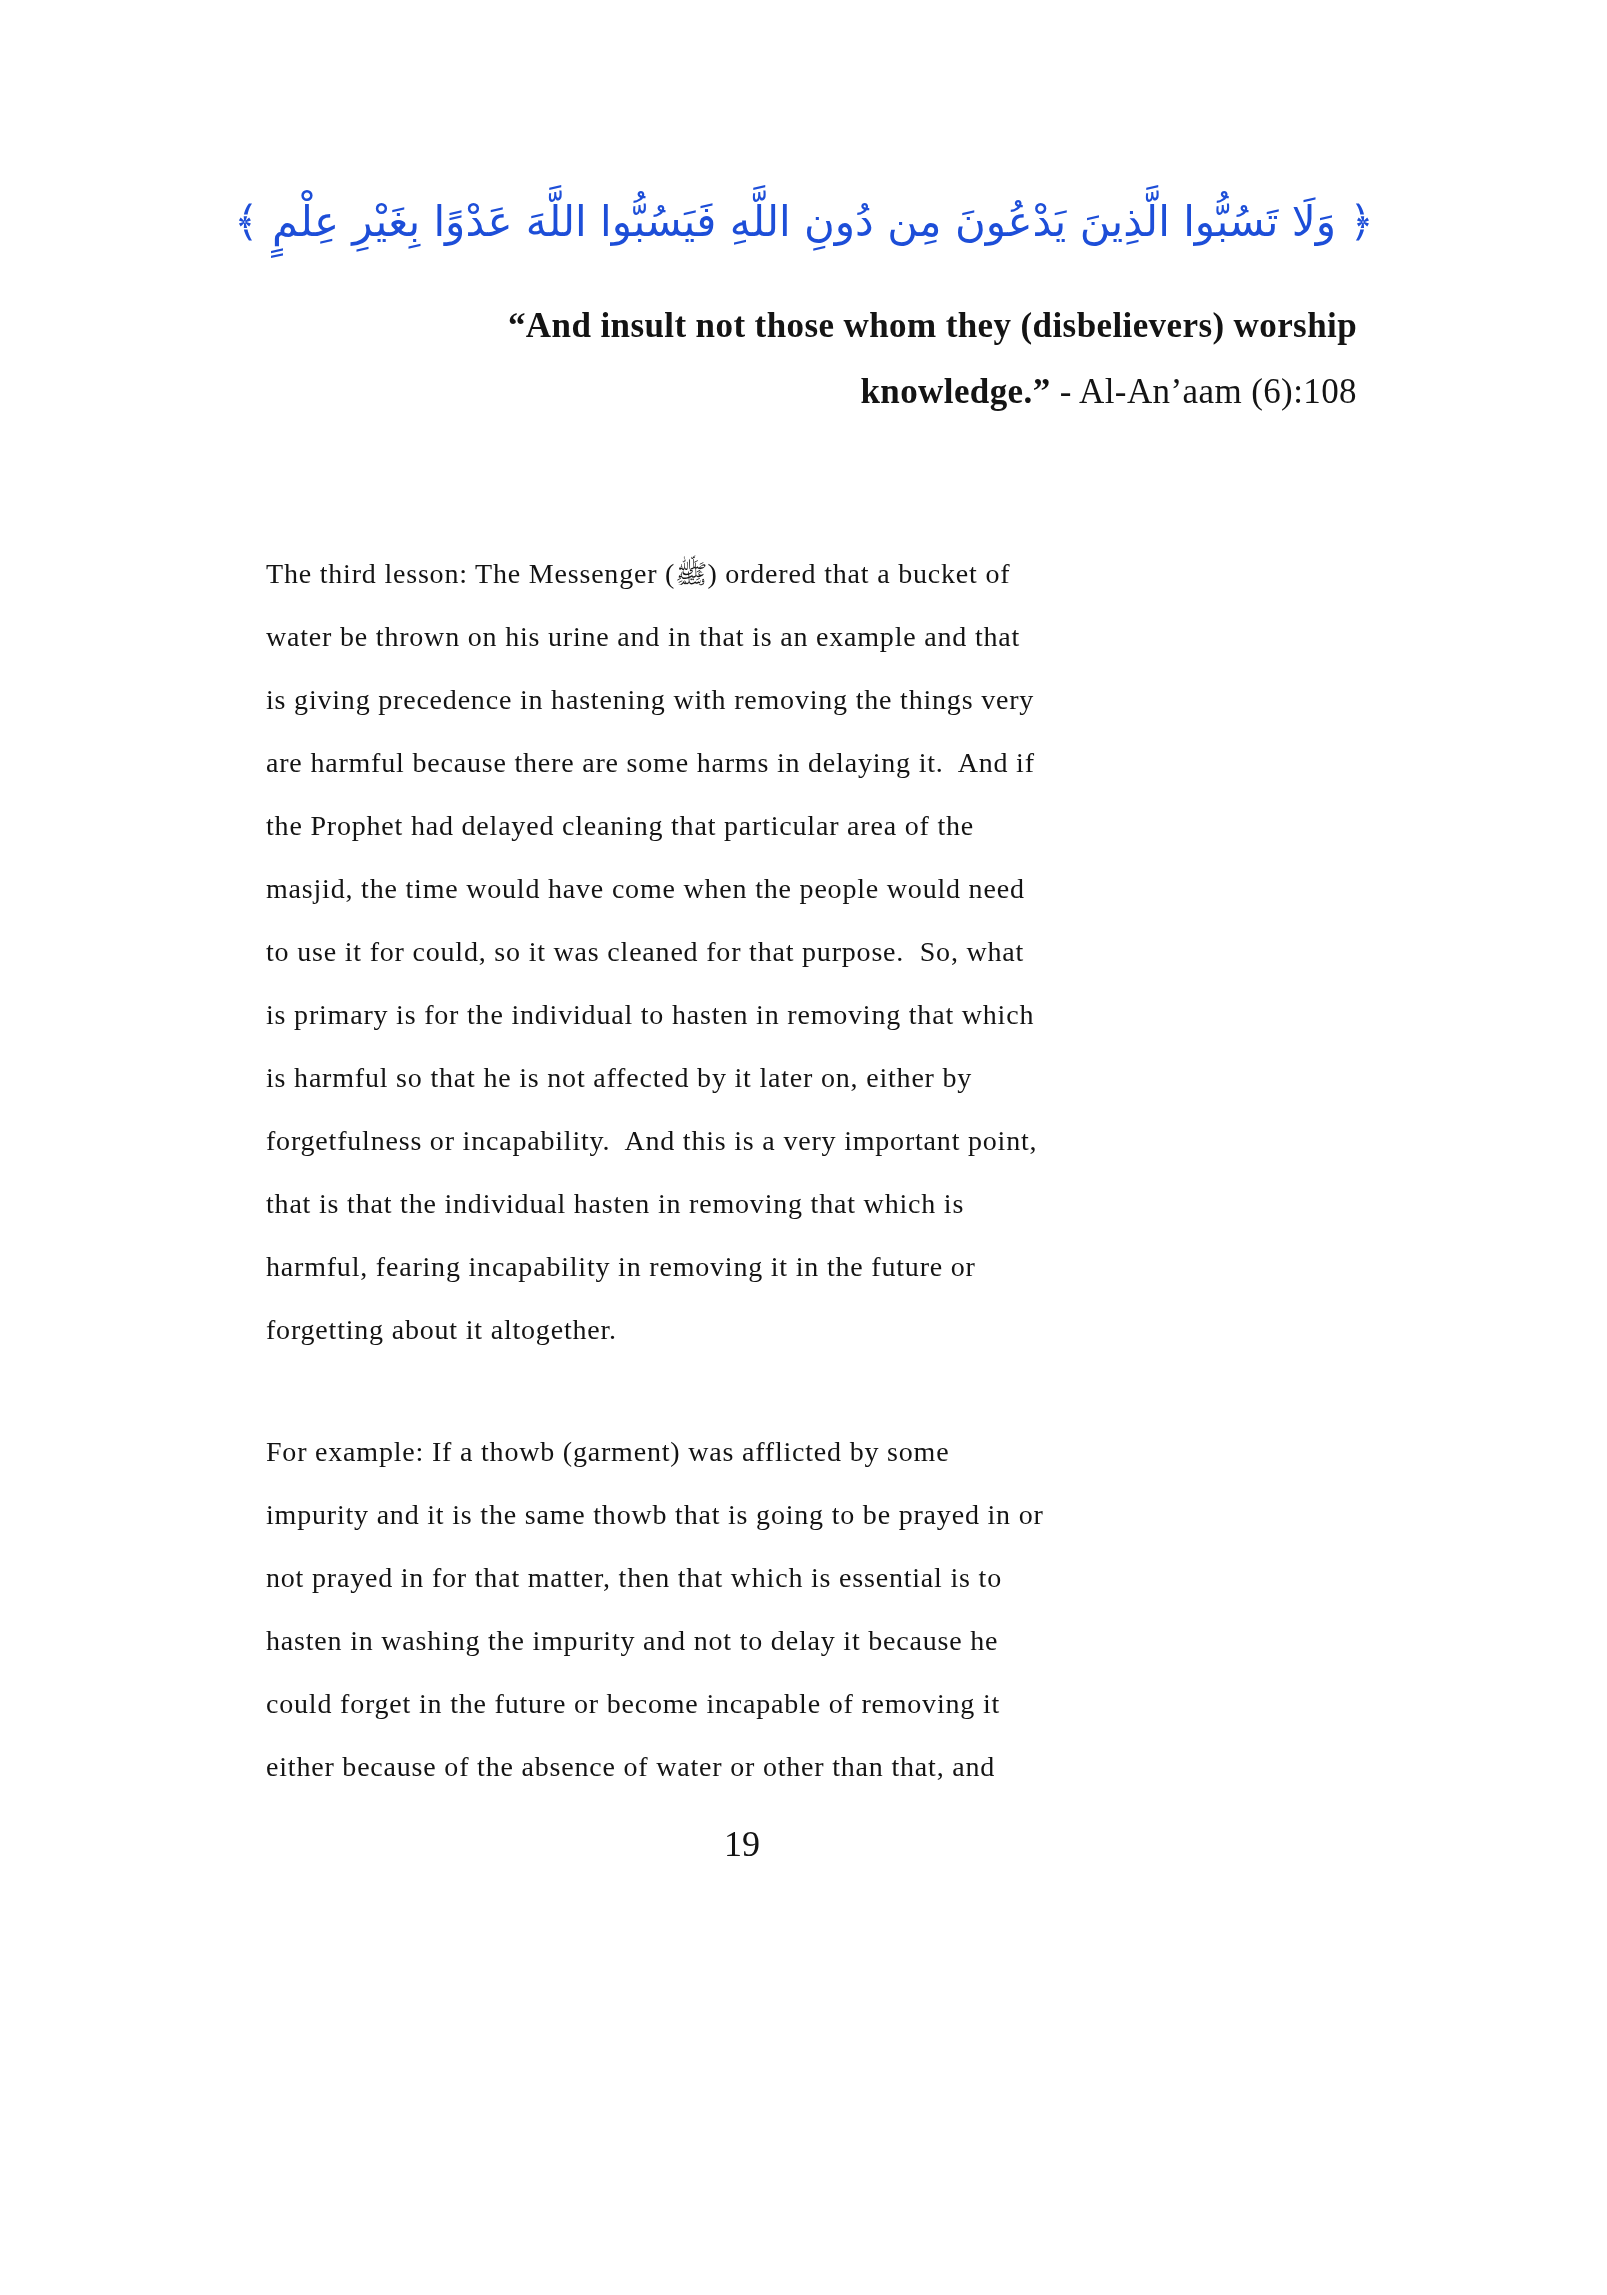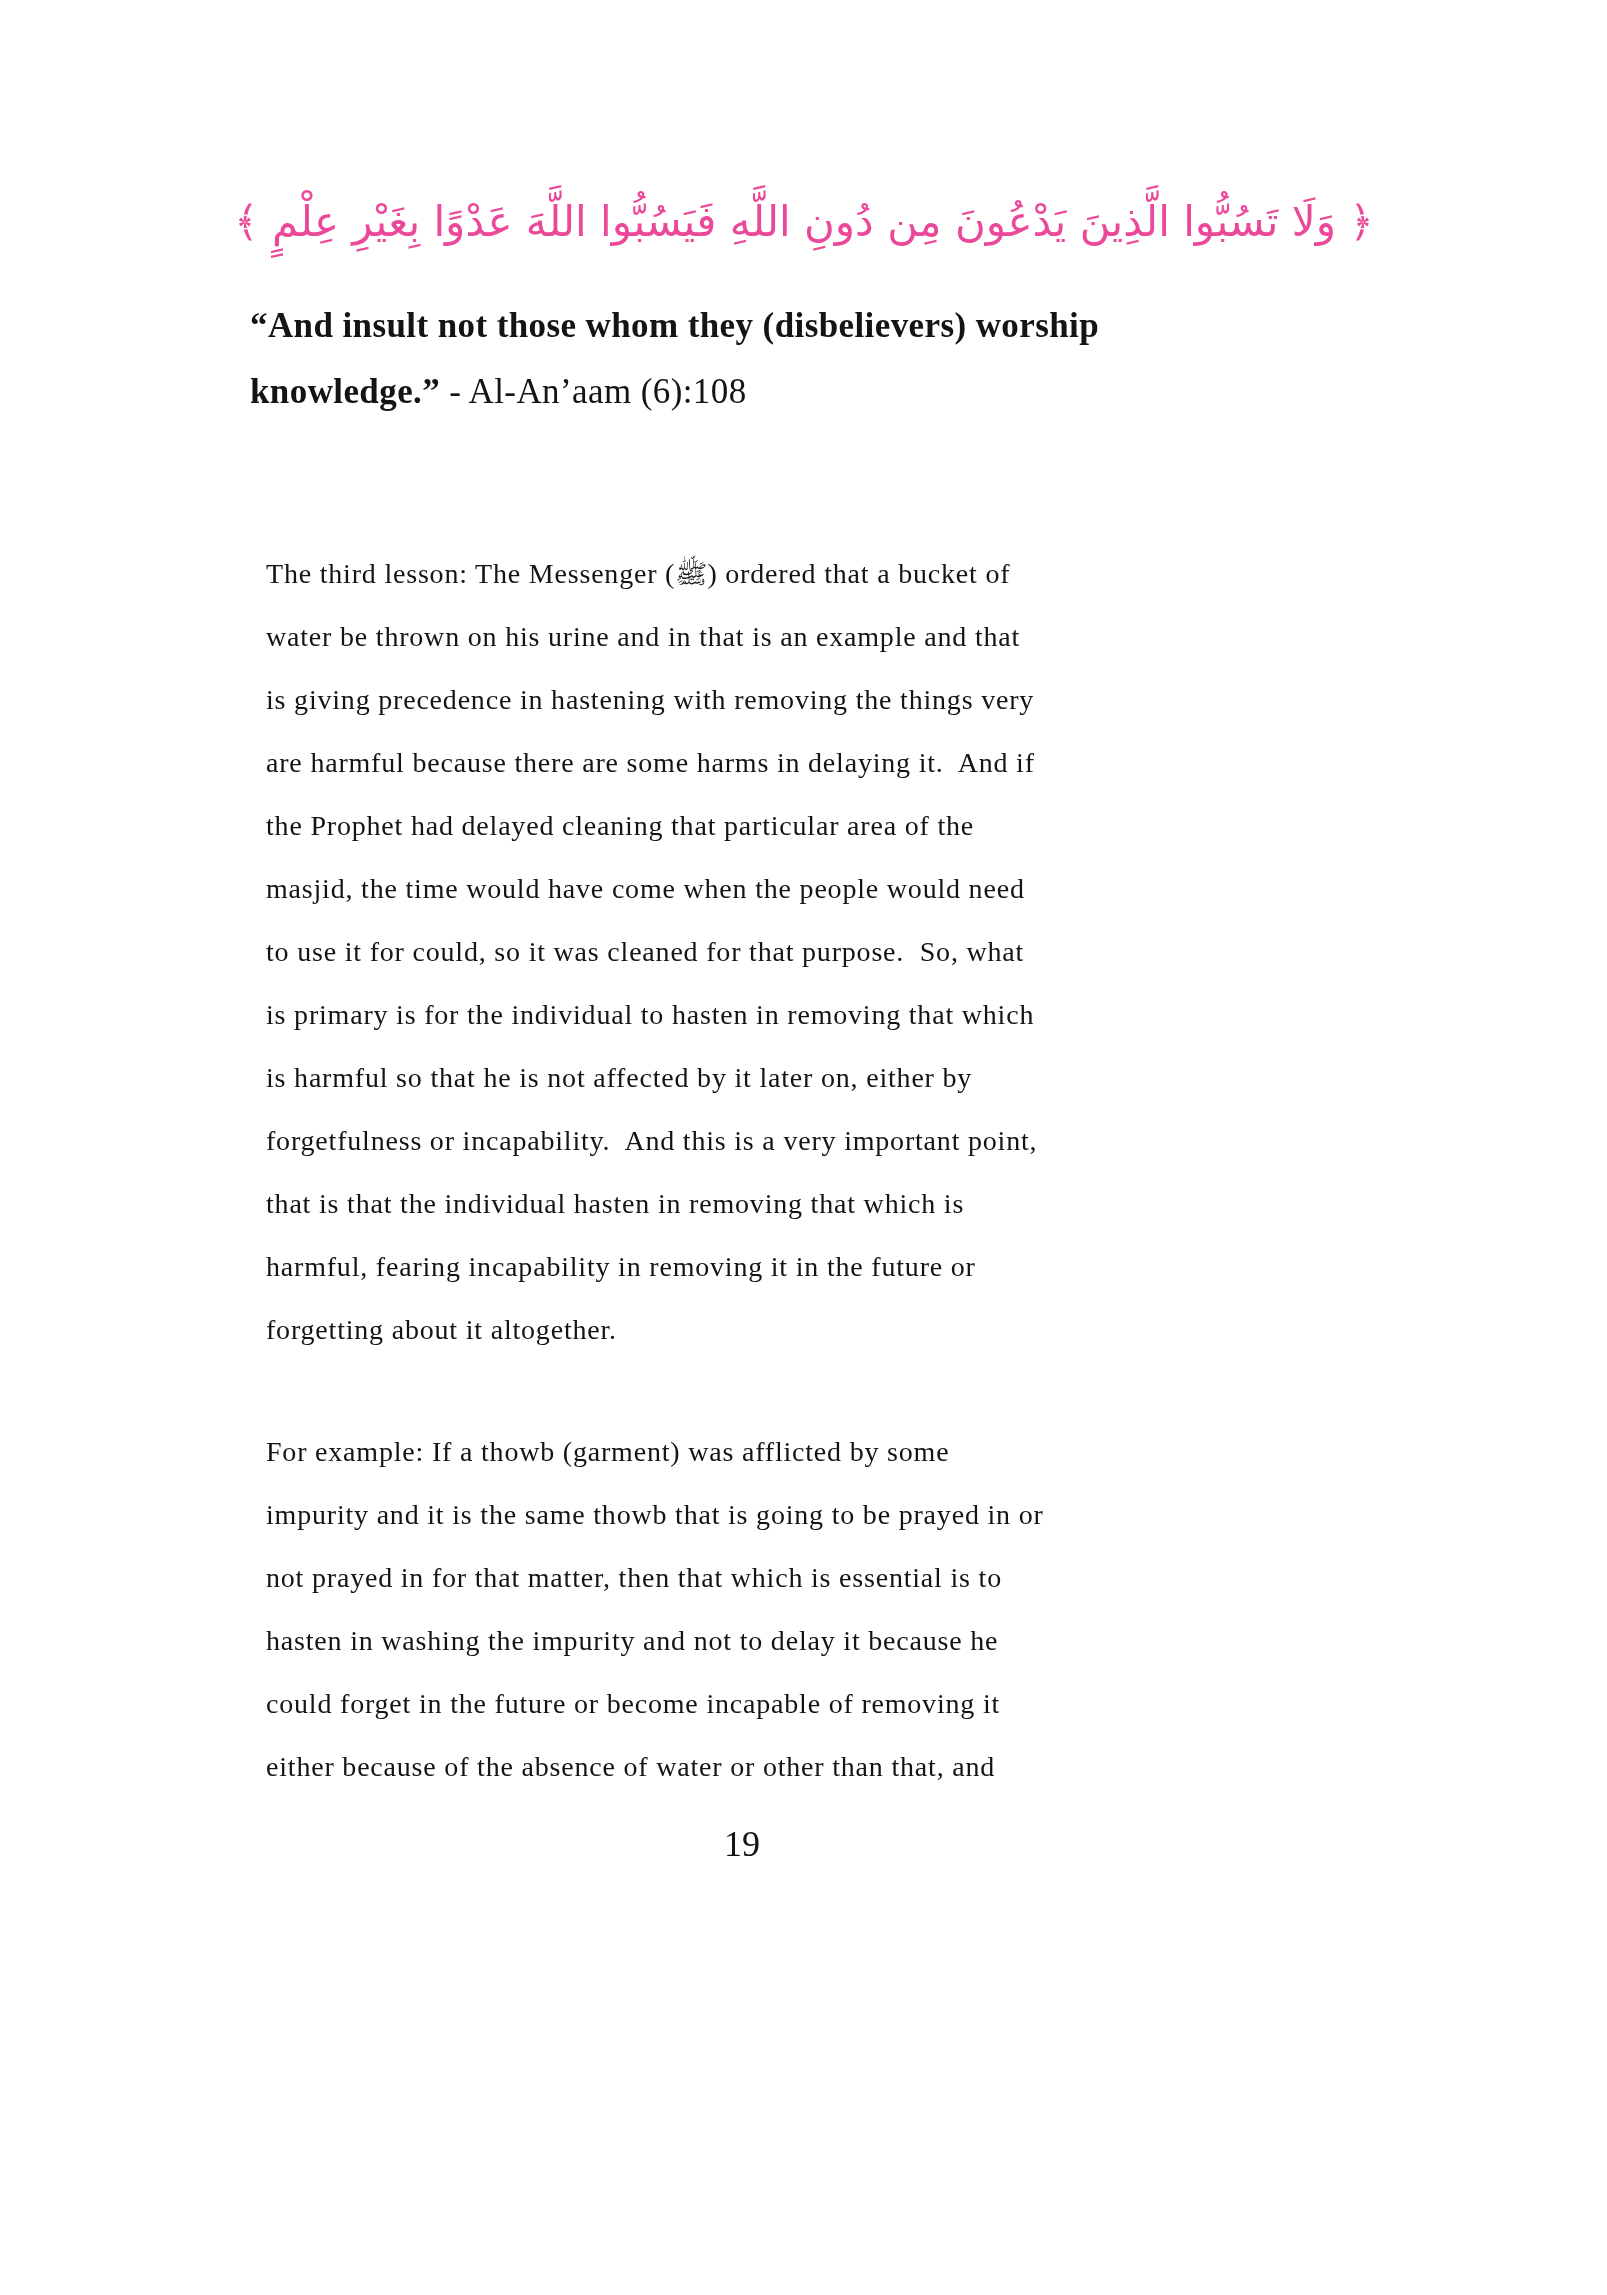--- a/index.html
+++ b/index.html
@@ -20,28 +20,28 @@
   .arabic-verse {
     position: absolute;
     top: 164px;
     left: 132px;
     width: 1344px;
     text-align: center;
     direction: rtl;
     font-family: "DejaVu Sans", sans-serif;
     font-size: 42px;
     line-height: 116px;
-    color: #ec4899;
+    color: #1d4ed8;
   }
   .translation {
     position: absolute;
     top: 293px;
     left: 250px;
     width: 1107px;
-    text-align: left;
+    text-align: right;
     font-size: 35px;
     line-height: 66px;
     letter-spacing: 0.4px;
   }
   .translation .line { white-space: pre; }
   .body-text {
     position: absolute;
     top: 542px;
     left: 266px;
     width: 1239px;

